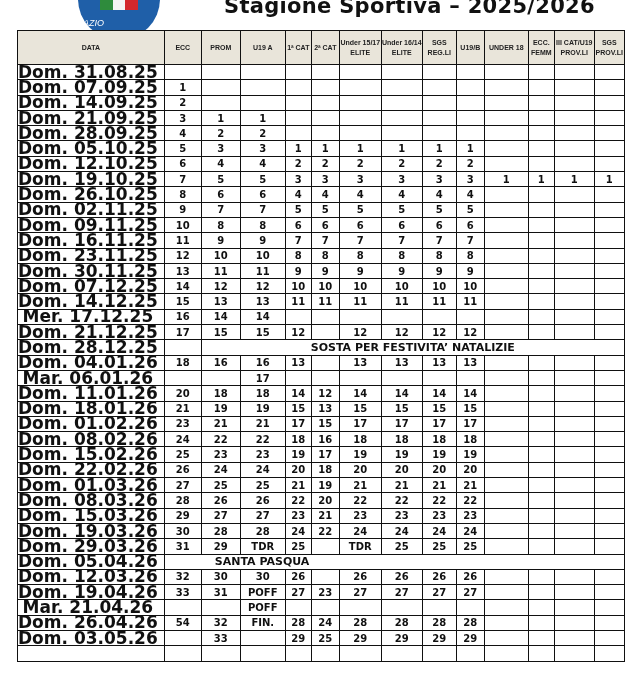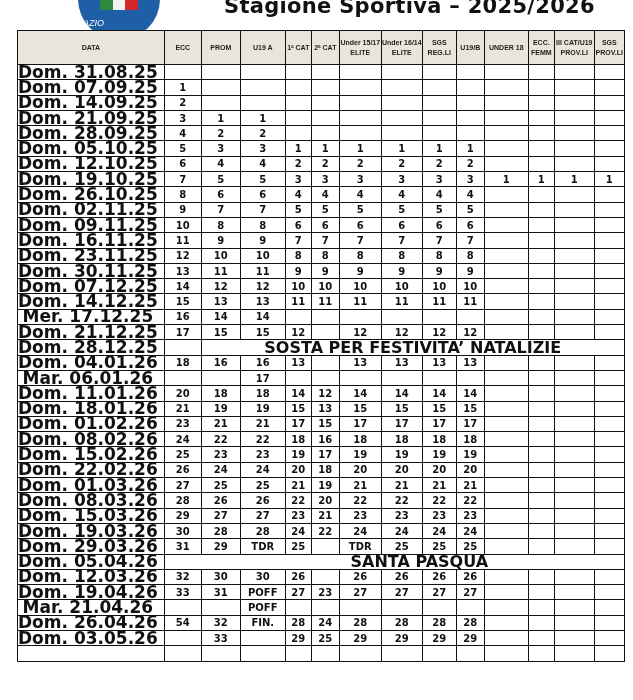--- a/index.html
+++ b/index.html
@@ -7,22 +7,22 @@
   .logo { position:absolute; left:78px; top:-42px; width:82px; height:82px; border-radius:50%; background:#1f5fa8; overflow:hidden; }
   .logo .shield { position:absolute; left:22px; top:30px; width:38px; height:22px; display:flex; }
   .logo .shield span { flex:1; }
   .logo .txt { position:absolute; left:0; right:0; top:60px; color:#ffffff; font-size:9px; font-style:italic; font-family:Liberation Sans, sans-serif; }
   .title { position:absolute; left:224px; top:-6px; font-family:"DejaVu Sans", sans-serif; font-weight:bold; font-size:21px; color:#111; letter-spacing:0.3px; white-space:nowrap; }
   table { position:absolute; left:17px; top:30px; border-collapse:collapse; table-layout:fixed; }
   td, th { border:1.3px solid #111; padding:0; text-align:center; overflow:hidden; white-space:nowrap; }
   th { background:#e9e5da; font-size:7px; font-weight:bold; color:#222; height:33px; line-height:10px; font-family:"Liberation Sans", sans-serif; }
   td { height:14.3px; font-size:10px; font-weight:bold; color:#111; line-height:13px; font-family:"DejaVu Sans", sans-serif; }
   td.date { font-size:17px; text-align:center; padding-right:6px; }
-  td.merged { text-align:center; font-size:16px; }
-  td.merged.left { text-align:center; padding-left:50px; }
+  td.merged { text-align:center; font-size:11px; }
+  td.merged.left { text-align:left; padding-left:50px; }
 </style>
 </head>
 <body>
 
 <div class="logo">
   <div class="shield">
     <span style="background:#2e8b3c"></span>
       <span style="background:#f4f4f4"></span>
       <span style="background:#d3272c"></span>
   </div>

